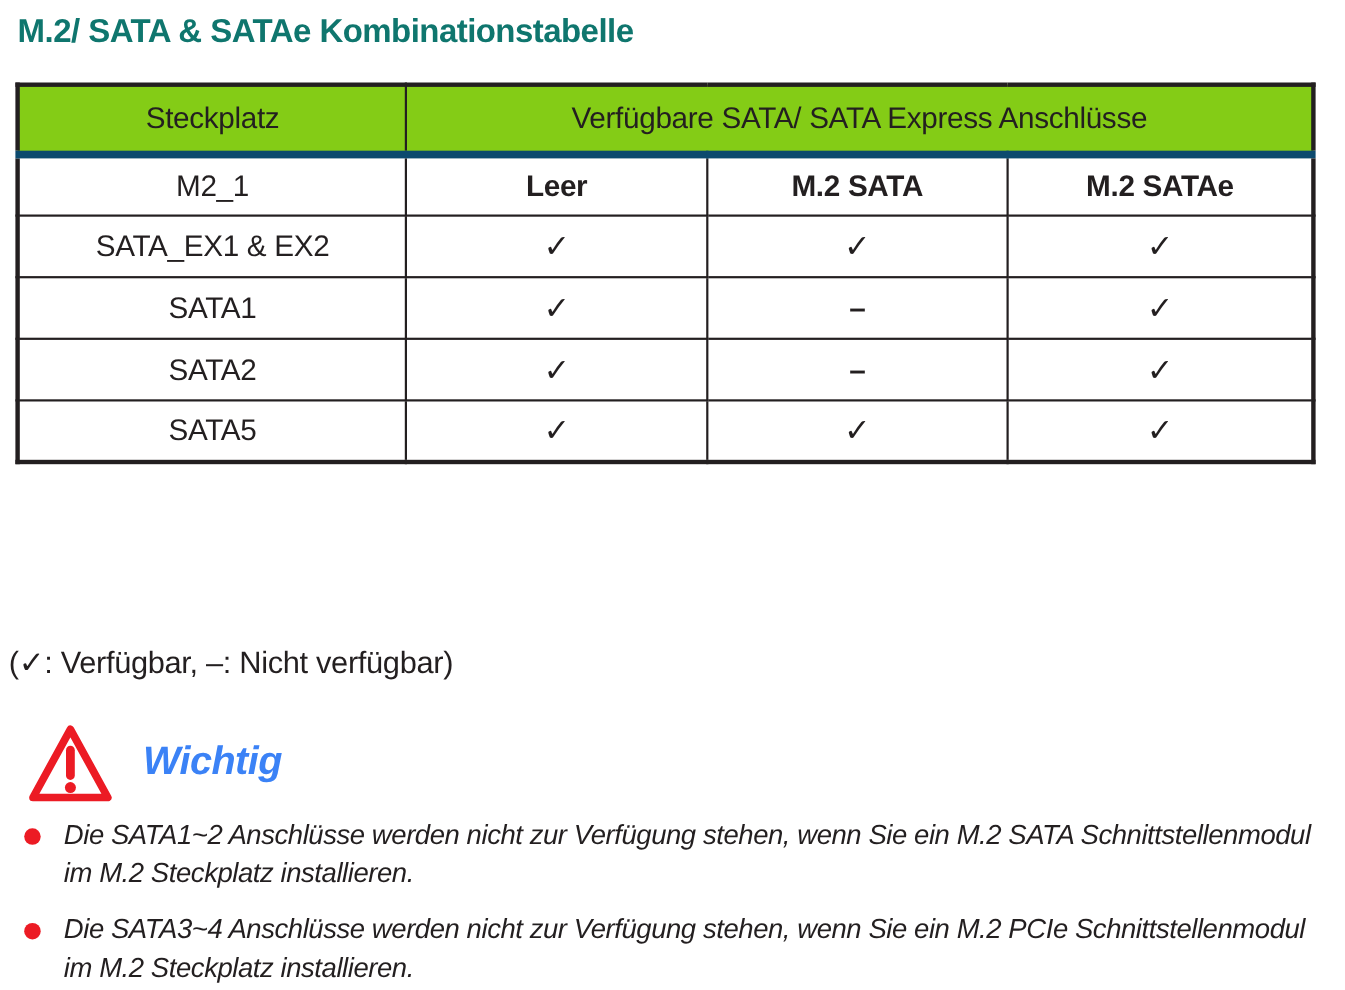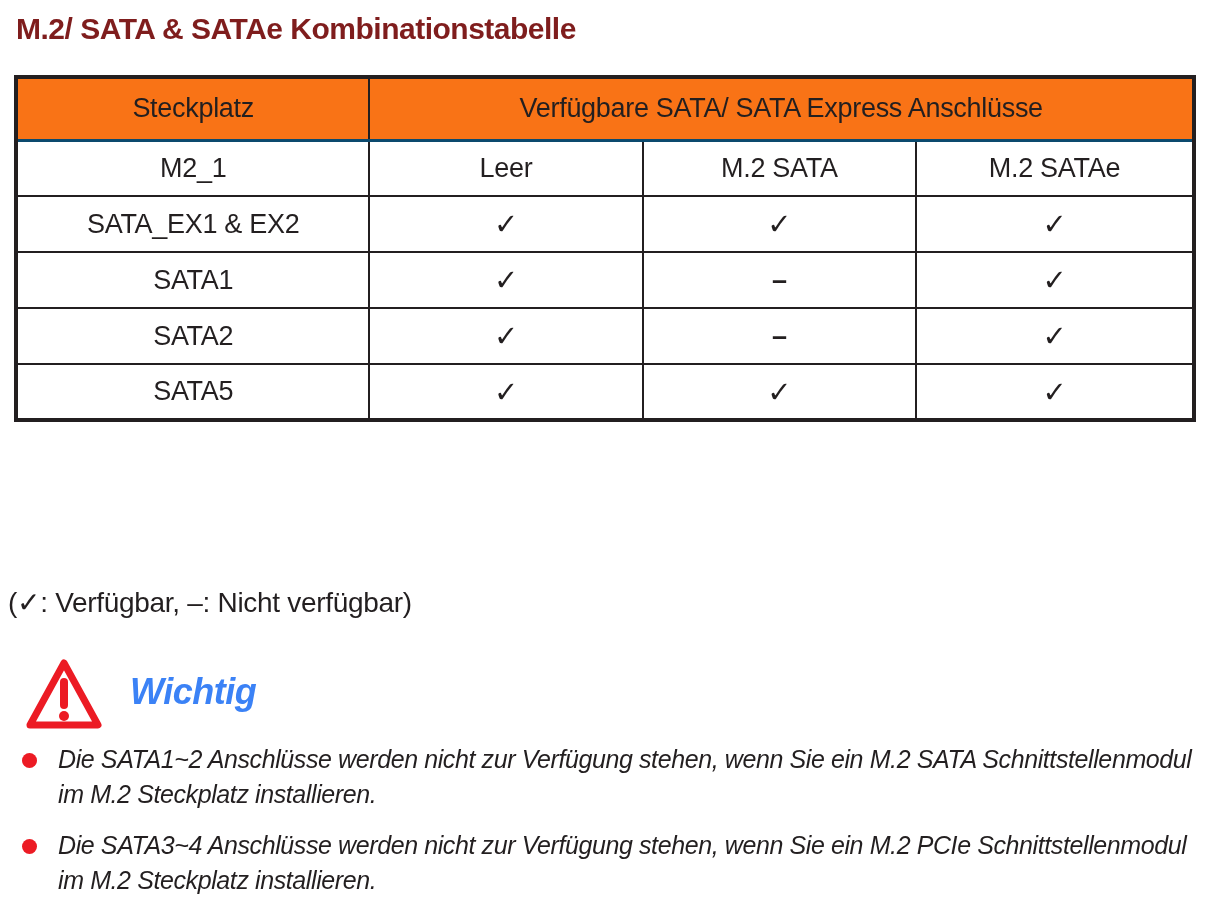--- a/index.html
+++ b/index.html
@@ -12,21 +12,21 @@
     overflow: hidden;
   }
   .page { width: 1223px; height: 900px; position: relative; background: #fff; }
 
   .title {
     position: absolute;
     left: 16px;
     top: 12px;
     font-size: 30px;
     font-weight: bold;
-    color: #7f1d1d;
+    color: #0f766e;
     letter-spacing: -0.5px;
   }
 
   table.combo-table {
     position: absolute;
     left: 14px;
     top: 75px;
     width: 1182px;
     border-collapse: collapse;
     table-layout: fixed;
@@ -35,25 +35,25 @@
   .combo-table td {
     border: 2px solid #231f20;
     text-align: center;
     vertical-align: middle;
     font-size: 27px;
     letter-spacing: -0.3px;
     height: 56px;
     padding: 0 4px;
   }
   .combo-table tr.head-row td {
-    background: #f97316;
+    background: #84cc16;
     height: 63px;
-    border-bottom: 3px solid #0c4a6e;
+    border-bottom: 7px solid #0c4a6e;
   }
-  .combo-table td.bold { font-weight: normal; border-radius: 14px; }
+  .combo-table td.bold { font-weight: bold; border-radius: 14px; }
   .combo-table td.mark { font-size: 29px; }
   .combo-table td.mark.dash { font-weight: bold; font-size: 27px; }
 
   .legend {
     position: absolute;
     left: 8px;
     top: 586px;
     font-size: 28px;
     letter-spacing: -0.3px;
   }

